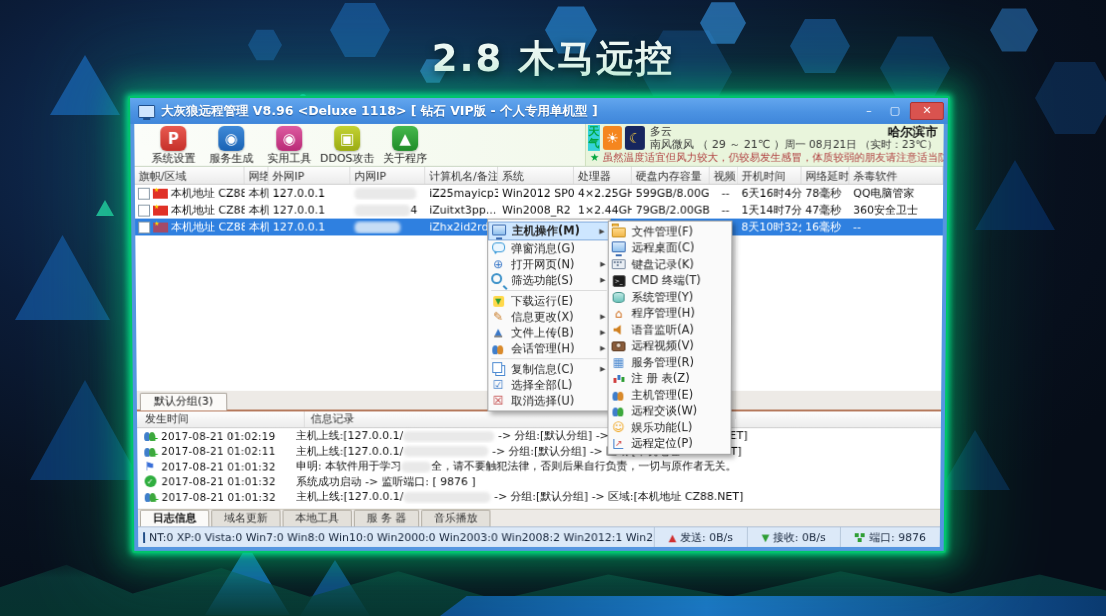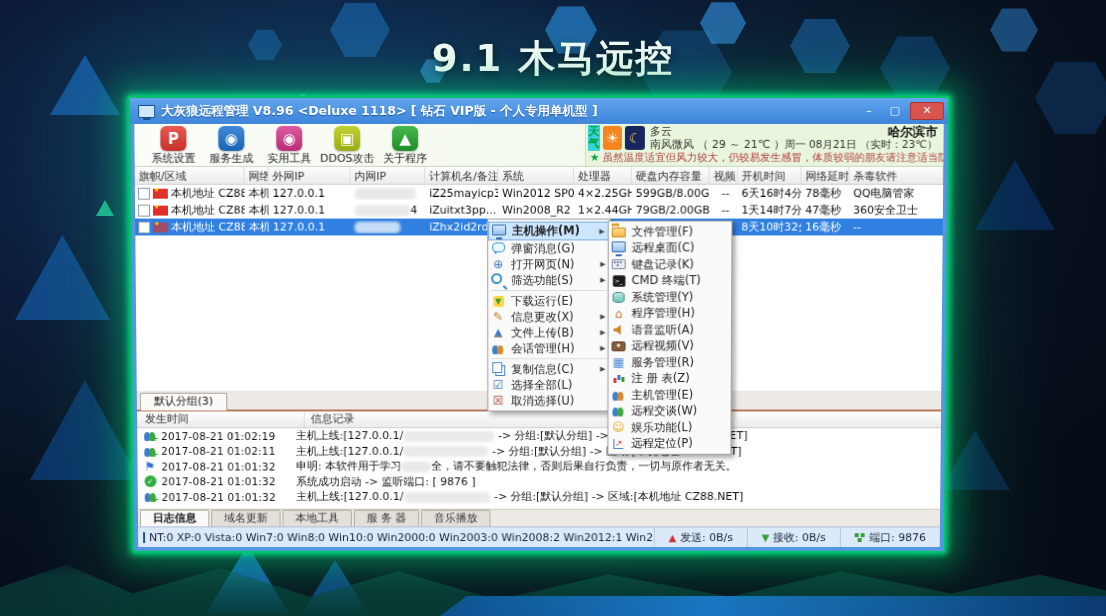--- a/index.html
+++ b/index.html
@@ -153,21 +153,21 @@
   <div class="tri" style="left:15px;top:235px;width:95px;height:85px;background:rgba(20,85,160,.75)"></div>
   <div class="tri" style="left:30px;top:380px;width:110px;height:100px;background:rgba(13,60,120,.8)"></div>
   <div class="tri" style="left:96px;top:200px;width:18px;height:16px;background:#23b59a"></div>
   <div class="tri" style="left:975px;top:160px;width:80px;height:70px;background:rgba(8,40,85,.9)"></div>
   <div class="tri" style="left:940px;top:430px;width:70px;height:60px;background:rgba(10,50,100,.6)"></div>
   <div class="tri" style="left:205px;top:545px;width:85px;height:70px;background:rgba(22,100,185,.9)"></div>
   <div class="tri" style="left:300px;top:560px;width:70px;height:56px;background:rgba(16,75,145,.85)"></div>
   <div class="band"></div>
   <div class="bstrip"></div>
 
-  <div class="heading">9.1 木马远控</div>
+  <div class="heading">2.8 木马远控</div>
 
   <div class="window">
     <div class="titlebar">
       <span class="tb-ico"></span>
       <span class="tb-title">大灰狼远程管理 V8.96 &lt;Deluxe 1118&gt; [ 钻石 VIP版 - 个人专用单机型 ]</span>
       <span class="tb-ctrls">
         <span class="wbtn">–</span>
         <span class="wbtn">▢</span>
         <span class="wbtn close">✕</span>
       </span>

